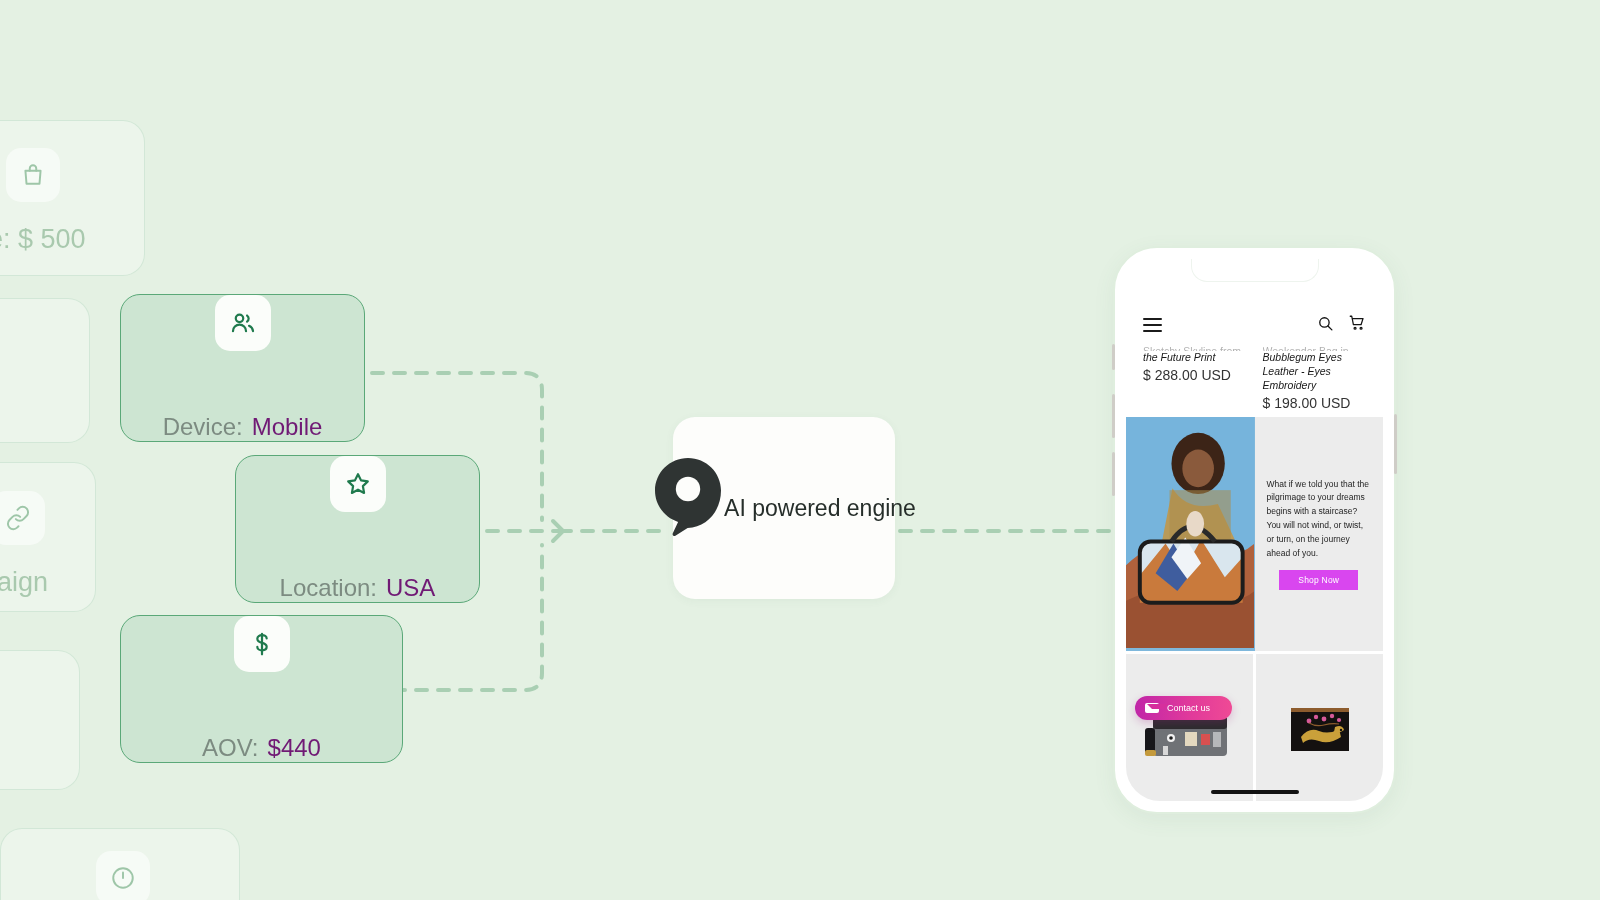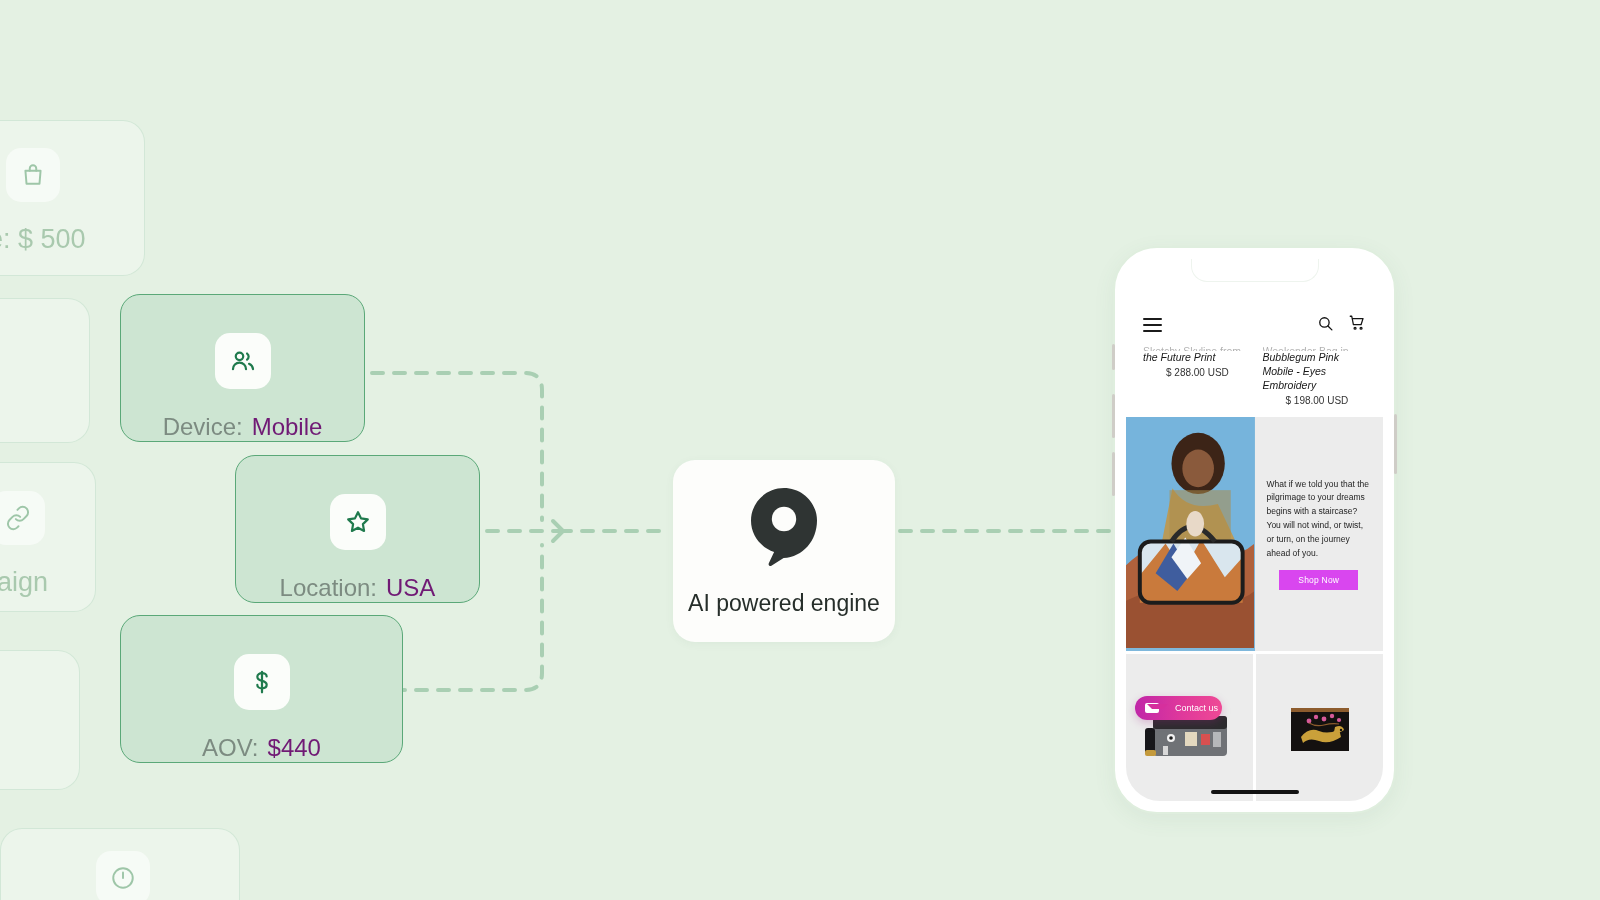--- a/index.html
+++ b/index.html
@@ -65,21 +65,21 @@
 
   
   .seg-card {
     position: absolute;
     border-radius: 20px;
     background: #cde5d2;
     border: 1px solid #5aa878;
     display: flex;
     flex-direction: column;
     align-items: center;
-    justify-content: flex-end;
+    justify-content: space-between;
     gap: 8px;
   }
   .seg-card .sicon {
     width: 56px; height: 56px;
     border-radius: 15px;
     background: #fbfdfa;
     display: flex; align-items: center; justify-content: center;
     margin-bottom: 16px;
   }
   .seg-card .sicon svg { stroke: #1f7a4d; }
@@ -93,26 +93,26 @@
   .seg-card .skey { color: #7c8b81; }
   .seg-card .sval { color: #701a75; }
 
   #card-device   { left: 120px; top: 294px; width: 245px; height: 148px; }
   #card-location { left: 235px; top: 455px; width: 245px; height: 148px; }
   #card-aov      { left: 120px; top: 615px; width: 283px; height: 148px; }
 
   
   #ai-node {
     position: absolute;
-    left: 673px; top: 460px;
+    left: 673px; top: 417px;
     width: 222px; height: 182px;
     background: #fdfdfb;
     border-radius: 22px;
     display: flex;
-    flex-direction: column;
+    flex-direction: row;
     align-items: center;
     justify-content: center;
     box-shadow: 0 2px 10px rgba(60,100,70,0.05);
   }
   #ai-node .ai-glyph { margin-bottom: 18px; }
   #ai-node .ai-label {
     font-size: 23px;
     color: #262e2a;
     white-space: nowrap;
   }
@@ -182,24 +182,23 @@
   }
   .prod { flex: 1; min-width: 0; }
   .prod .ptitle {
     font-size: 10.5px;
     line-height: 1.33;
     color: #181818;
     font-family: "Liberation Sans", sans-serif;
     font-style: italic;
   }
   .prod .pprice {
-    font-size: 10px;
+    font-size: 14px;
     color: #333;
     margin-top: 2px;
-    margin-left: 23px;
   }
   .prod .clip-top {
     height: 6px;
     overflow: hidden;
     opacity: 0.35;
     font-size: 10.5px;
     line-height: 1.33;
     color: #181818;
   }
 
@@ -251,22 +250,22 @@
     align-items: center;
     justify-content: center;
   }
   .cell-b + .cell-b { margin-left: 3px; }
 
   .contact-pill {
     position: absolute;
     left: 9px; top: 42px;
     display: flex;
     align-items: center;
-    gap: 16px;
-    padding: 7px 4px 7px 10px;
+    gap: 8px;
+    padding: 7px 22px 7px 10px;
     border-radius: 20px;
     background: linear-gradient(90deg, #c026a8 0%, #e0399b 55%, #ef4a95 100%);
     color: #fff;
     font-size: 9px;
     z-index: 6;
     box-shadow: 0 3px 8px rgba(160,30,130,0.25);
   }
   .env {
     width: 14px; height: 10px;
     background: #fff;
@@ -434,21 +433,21 @@
       </div>
 
       <div class="prod-row">
         <div class="prod">
           <div class="clip-top">Sketchy Skyline from</div>
           <div class="ptitle">the Future Print</div>
           <div class="pprice">$ 288.00 USD</div>
         </div>
         <div class="prod">
           <div class="clip-top">Weekender Bag in</div>
-          <div class="ptitle">Bubblegum Pink Mobile - Eyes Embroidery</div>
+          <div class="ptitle">Bubblegum Eyes Leather - Eyes Embroidery</div>
           <div class="pprice">$ 198.00 USD</div>
         </div>
       </div>
 
       <div class="content-grid">
         <div class="row-a">
           <div class="cell-photo">
             <svg class="bag-art" viewBox="0 0 130 234" preserveAspectRatio="xMidYMid slice">
               <rect width="130" height="234" fill="#76b4dc"></rect>
               <path d="M0 150 Q 35 116 72 132 Q 108 148 130 128 L130 234 L0 234Z" fill="#b0613c"></path>

